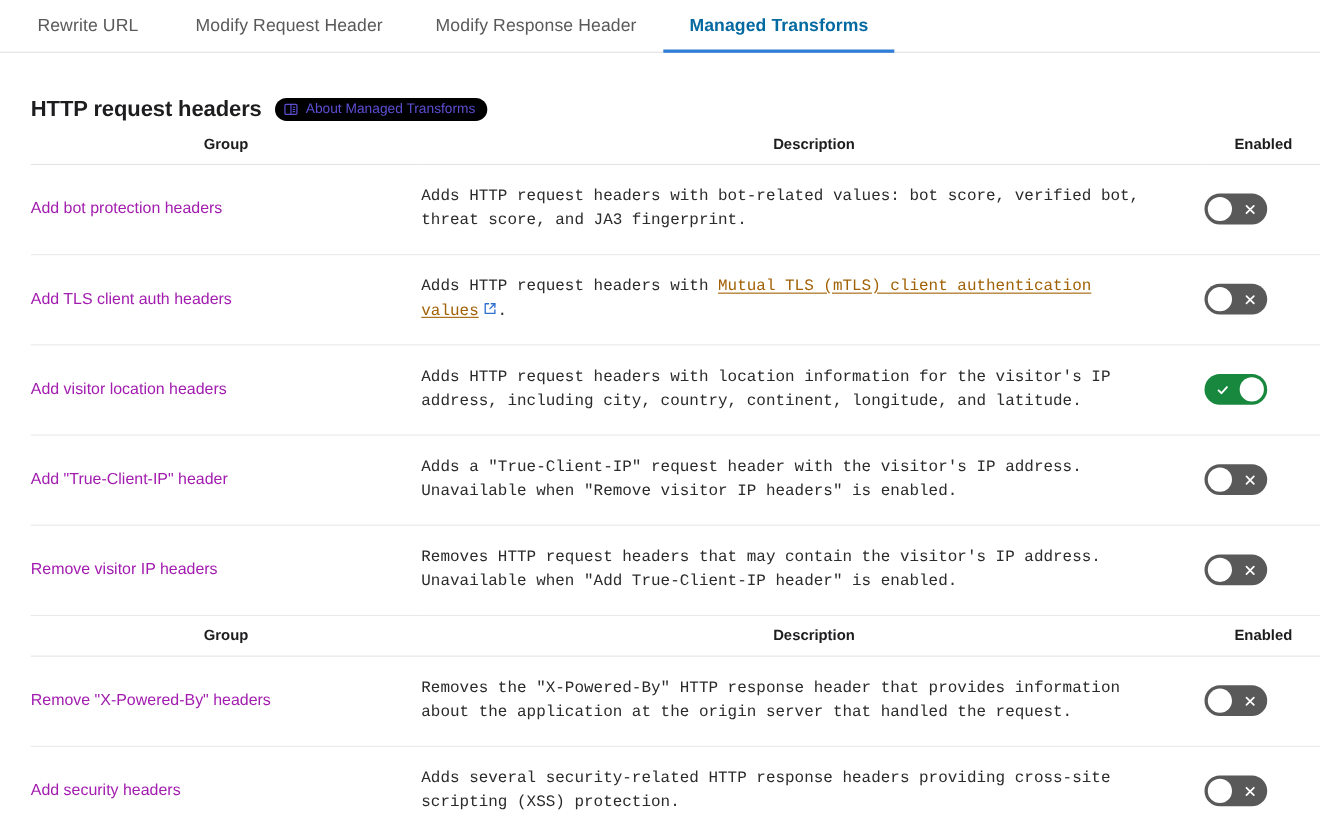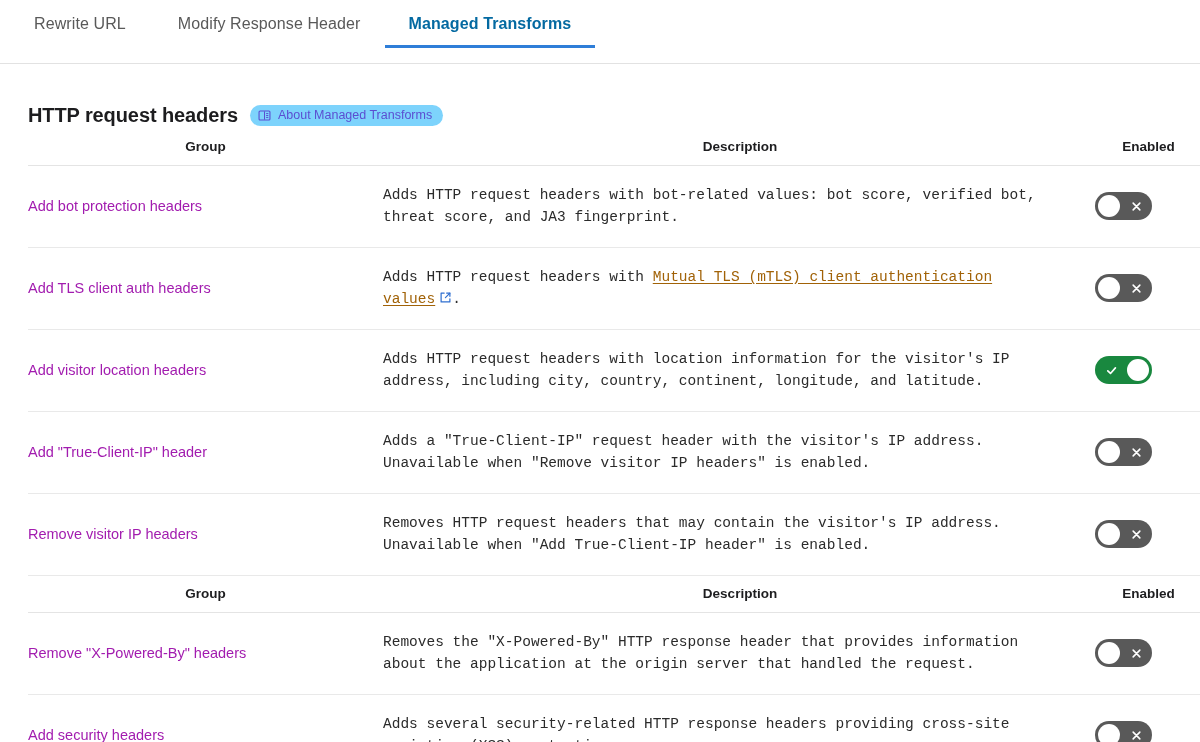--- a/index.html
+++ b/index.html
@@ -9,21 +9,21 @@
     width: 1200px; height: 742px;
     background: #ffffff;
     font-family: "Liberation Sans", sans-serif;
     color: #1d1d1f;
     overflow: hidden;
   }
 
   
   .tabbar {
     position: relative;
-    height: 64px;
+    height: 48px;
     border-bottom: 1px solid #e2e2e2;
     display: flex;
     align-items: flex-start;
     padding: 0;
   }
   .tabbar-inner {
     display: flex;
     align-items: center;
     height: 47px;
     padding-left: 28px;
@@ -69,21 +69,21 @@
     font-size: 20px;
     font-weight: 600;
     color: #1d1d1f;
     letter-spacing: -0.1px;
     margin: 0;
   }
   .doc-badge {
     display: inline-flex;
     align-items: center;
     gap: 7px;
-    background: #7dd3fc;
+    background: #000000;
     border-radius: 11px;
     padding: 3px 11px 3px 8px;
     font-size: 12.5px;
     color: #5b4ed1;
     cursor: pointer;
     line-height: 1;
     height: 21px;
   }
   .doc-badge .badge-label { position: relative; top: 0px; }
   .book-icon { display: block; width: 13px; height: 13px; }
@@ -176,20 +176,23 @@
   .toggle.on .knob { left: auto; right: 3px; }
   .toggle.on .mark { right: auto; left: 9px; }
 </style>
 </head>
 <body>
 
 <div class="tabbar">
   <div class="tabbar-inner">
     <div class="tab">
       <span>Rewrite URL</span>
+    </div>
+    <div class="tab">
+      <span>Modify Request Header</span>
     </div>
     <div class="tab">
       <span>Modify Response Header</span>
     </div>
     <div class="tab active">
       <span>Managed Transforms</span>
     </div>
   </div>
 </div>
 

